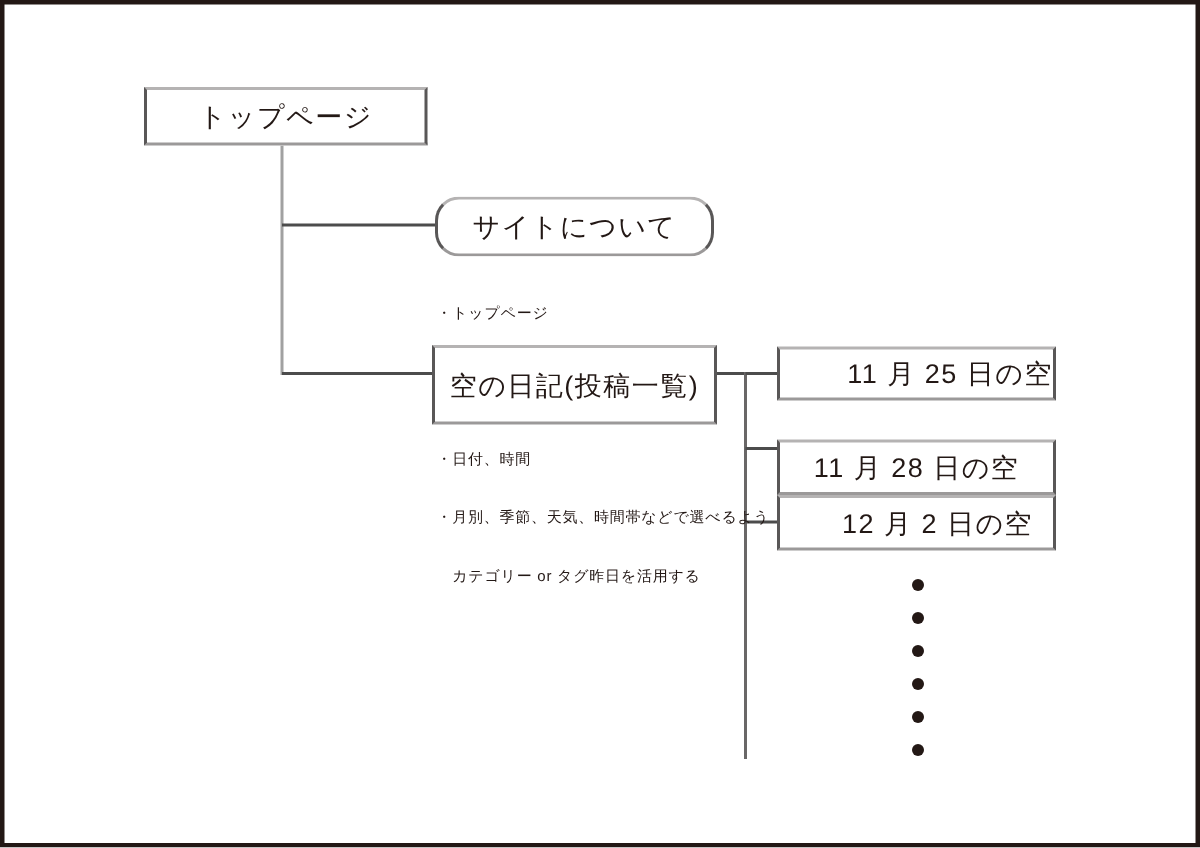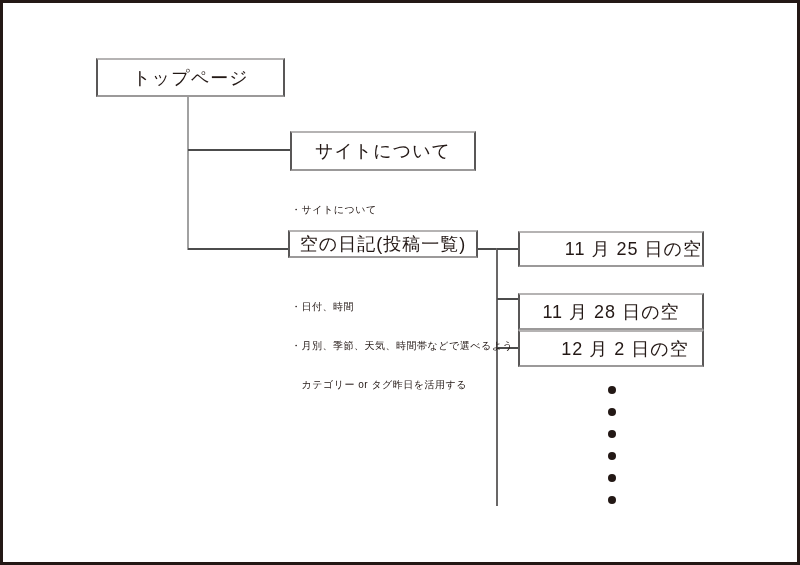--- a/index.html
+++ b/index.html
@@ -27,22 +27,22 @@
     border-bottom-color: #9b9999;
     display: flex;
     align-items: center;
     justify-content: center;
     font-size: 18px;
     letter-spacing: 1px;
     color: #231815;
     z-index: 2;
   }
   .node-root   { left: 93px;  top: 55px;  width: 189px; height: 39px; justify-content: center; }
-  .node-site   { left: 287px; top: 128px; width: 186px; height: 40px; }
-  .node-diary  { left: 285px; top: 227px; width: 190px; height: 28px; }
+  .node-site   { left: 287px; top: 128px; width: 186px; height: 40px; border-radius: 16px; }
+  .node-diary  { left: 285px; top: 227px; width: 190px; height: 53px; }
   .node-post-0 { left: 515px; top: 228px; width: 186px; height: 36px; justify-content: flex-end; }
   .node-post-1 { left: 515px; top: 278px; width: 186px; height: 37px; margin-top: 12px; }
   .node-post-2 { left: 515px; top: 327px; width: 186px; height: 37px; padding-left: 28px; }
 
   .line {
     position: absolute;
     z-index: 1;
   }
   .line.h { height: 2px; background: #4c4c4c; }
   .line.v { width: 2px;  background: #a1a1a1; }
@@ -100,21 +100,21 @@
   <div class="line h branch-post-2"></div>
 
   <div class="node node-root">
     <span>トップページ</span>
   </div>
 
   <div class="node node-site">
     <span>サイトについて</span>
   </div>
   <div class="notes notes-site">
-    <div>・サイトについて</div>
+    <div>・トップページ</div>
     <div>・このサイトは何なのか?</div>
   </div>
 
   <div class="node node-diary">
     <span>空の日記(投稿一覧)</span>
   </div>
   <div class="notes notes-diary">
     <div>・日付、時間</div>
     <div>・月別、季節、天気、時間帯などで選べるよう</div>
     <div>　カテゴリー or タグ昨日を活用する</div>

